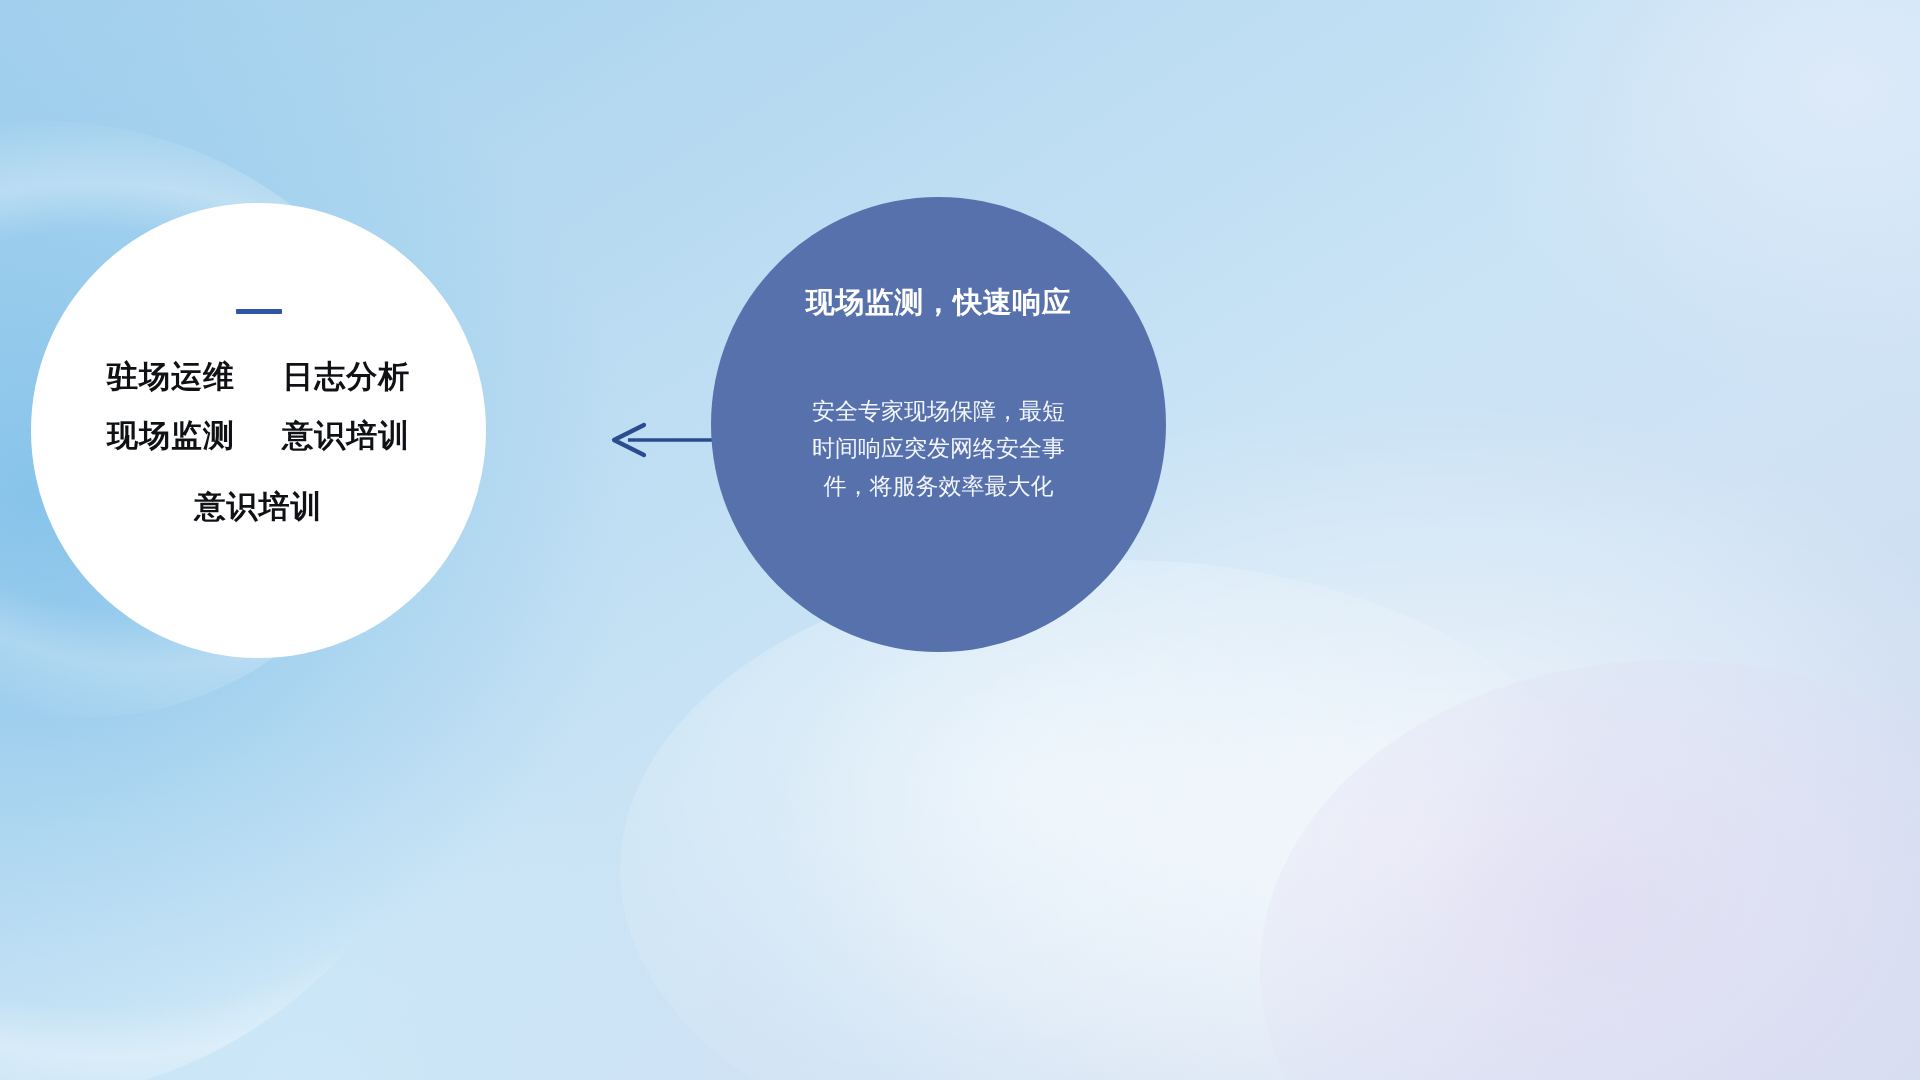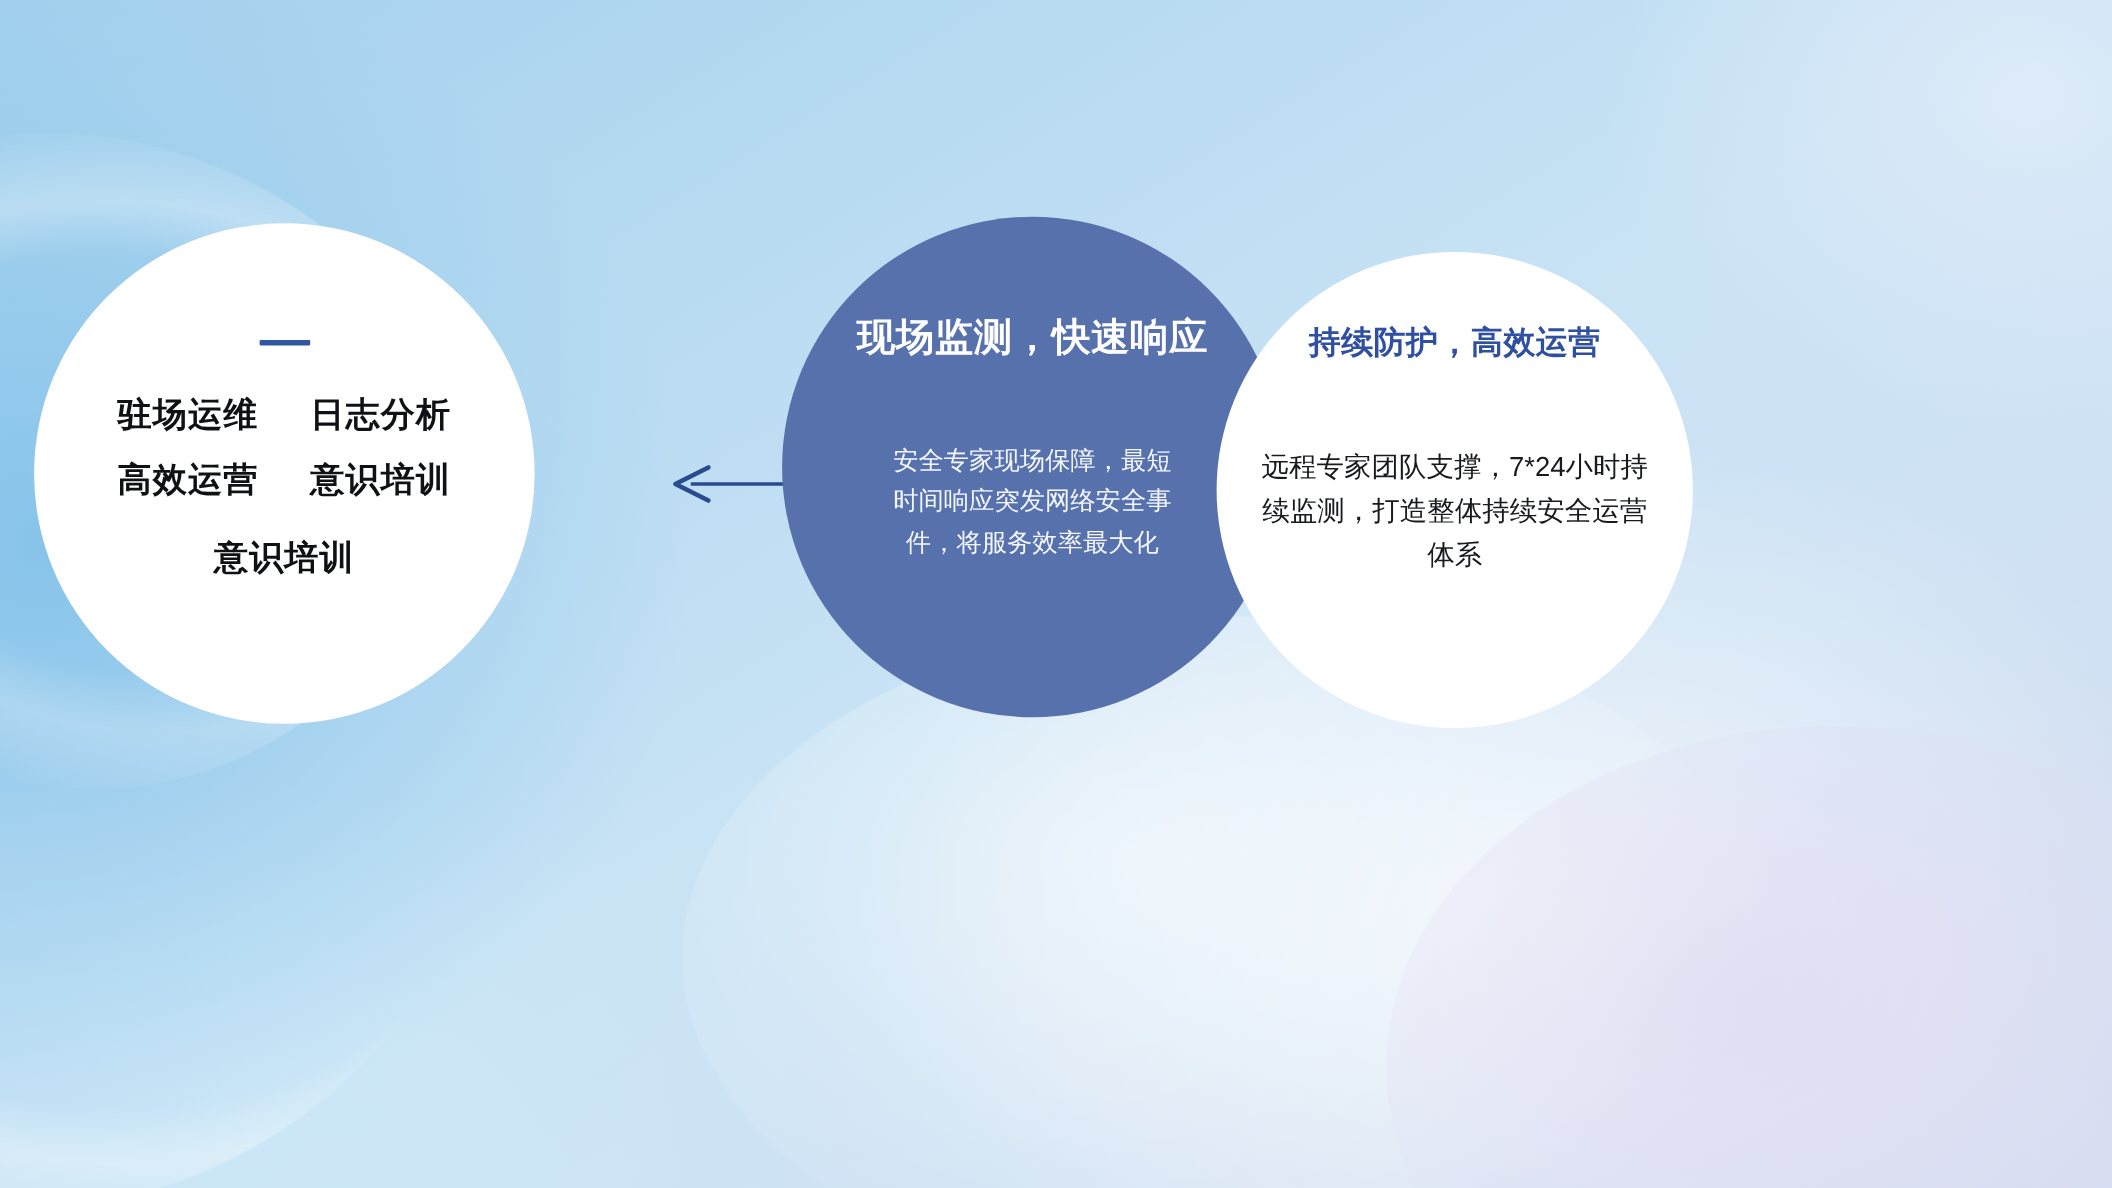--- a/index.html
+++ b/index.html
@@ -126,21 +126,21 @@
     line-height: 1.0;
     white-space: nowrap;
     text-align: right;
   }
   .kw-line + .kw-line { margin-top: 28px; }
   .kw-line.last { margin-top: 40px; font-family: Liberation Serif, serif; }
   .kw-gap { display: inline-block; width: 28px; }
 
   
   .mid-title {
-    font-size: 35px;
+    font-size: 29px;
     font-weight: bold;
     color: #ffffff;
     letter-spacing: 0.5px;
     white-space: nowrap;
     text-align: center;
   }
   .mid-body {
     margin-top: 70px;
     width: 272px;
     font-size: 23px;
@@ -185,31 +185,27 @@
   <div class="circle circle-left">
     <div class="dash"></div>
 
     <div class="kw-line">
       <span>驻场运维</span>
       <span class="kw-gap"></span>
       <span>日志分析</span>
     </div>
 
     <div class="kw-line">
-      <span>高效运营</span>
+      <span>现场监测</span>
       <span class="kw-gap"></span>
       <span>意识培训</span>
     </div>
 
     <div class="kw-line last">意识培训</div>
   </div>
 
   <div class="circle circle-mid">
     <div class="mid-title">现场监测，快速响应</div>
     <div class="mid-body">安全专家现场保障，最短时间响应突发网络安全事件，将服务效率最大化</div>
   </div>
 
-  <div class="circle circle-right">
-    <div class="right-title">持续防护，高效运营</div>
-    <div class="right-body">远程专家团队支撑，7*24小时持续监测，打造整体持续安全运营体系</div>
-  </div>
 
 </div>
 
 </body></html>

